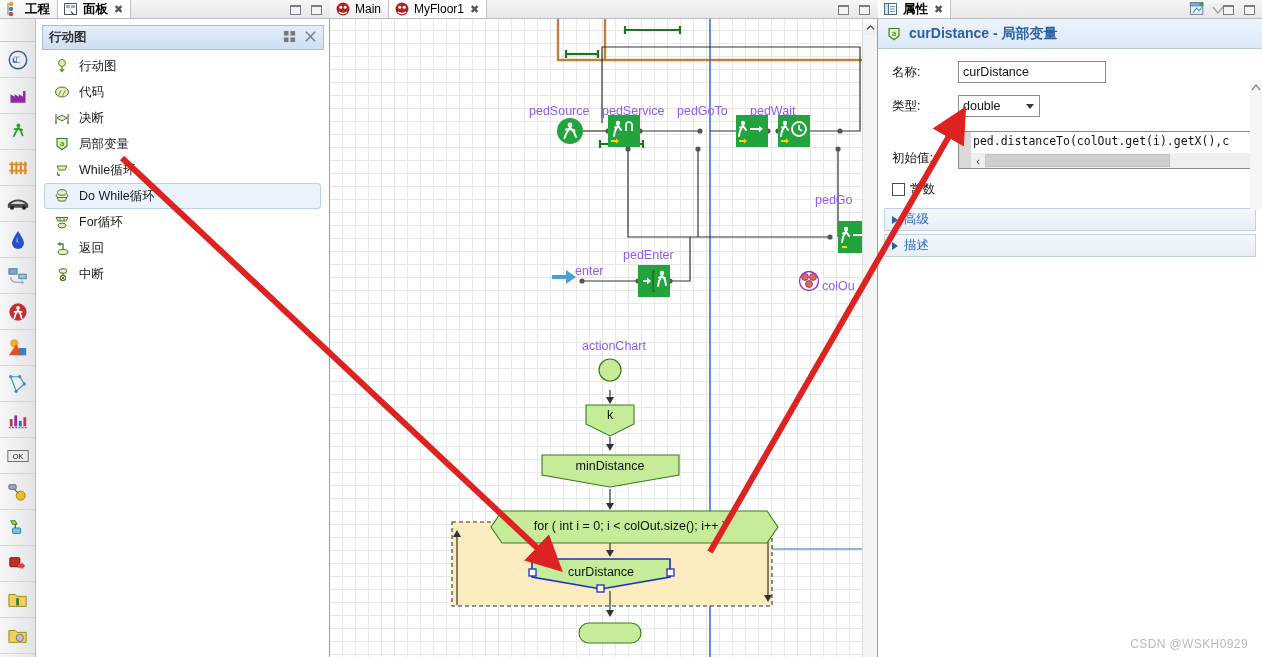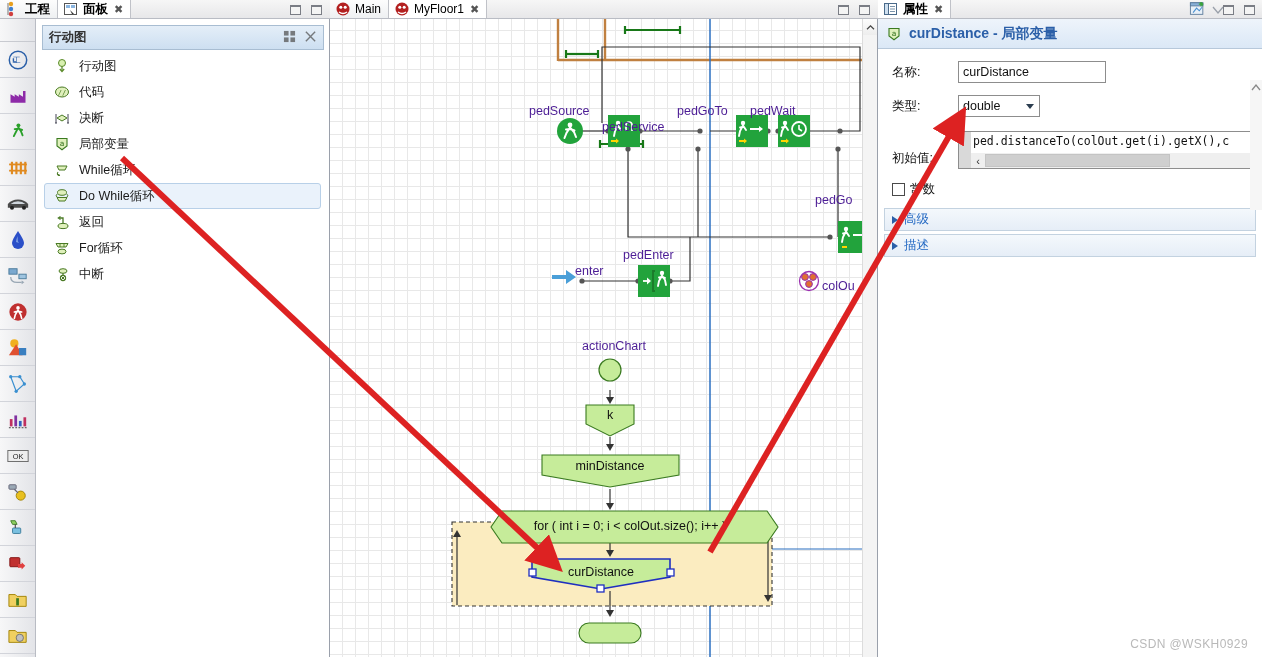--- a/index.html
+++ b/index.html
@@ -159,21 +159,21 @@
     border-left: 1px solid #dcdcdc;
   }
   #vscrollup {
     width: 15px; height: 16px;
     display: flex; align-items: center; justify-content: center;
     background: linear-gradient(to bottom,#fdfdfd,#ededed);
   }
   .canvasLabel {
     position: absolute;
     font-size: 12.5px;
-    color: #4c1d95;
+    color: #8b5cf6;
     white-space: nowrap;
   }
 
   
   #props {
     position: absolute;
     left: 878px; top: 19px;
     width: 384px; height: 638px;
     background: #fff;
   }
@@ -619,34 +619,34 @@
           <ellipse cx="8" cy="4.5" rx="4.5" ry="2.8" fill="#dff0bb" stroke="#4a7a25"></ellipse>
           <path d="M3 9.5 L13 9.5 L11 13 L5 13 Z" fill="#dff0bb" stroke="#4a7a25"></path>
           <path d="M3.2 6 Q1 8 3.2 9.2" stroke="#4a7a25" fill="none" stroke-width="1"></path>
           <path d="M12.8 6 Q15 8 12.8 9.2" stroke="#4a7a25" fill="none" stroke-width="1"></path>
         </svg>
         <span class="lbl">Do While循环</span>
       </div>
 
       <div class="pitem">
         <svg class="picon" viewBox="0 0 16 16">
+          <path d="M2 3.5 L14 3.5 L12 7 L4 7 Z" fill="#dff0bb" stroke="#4a7a25"></path>
+          <path d="M6 3.5 L6 7 M10 3.5 L10 7" stroke="#4a7a25" stroke-width=".9"></path>
+          <ellipse cx="8" cy="11.5" rx="4" ry="2.4" fill="#dff0bb" stroke="#4a7a25"></ellipse>
+        </svg>
+        <span class="lbl">For循环</span>
+      </div>
+
+      <div class="pitem">
+        <svg class="picon" viewBox="0 0 16 16">
           <ellipse cx="9" cy="12" rx="5" ry="2.6" fill="#dff0bb" stroke="#4a7a25"></ellipse>
           <path d="M9 9.5 L9 4 L5 4" stroke="#4a7a25" fill="none" stroke-width="1.3"></path>
           <path d="M6.5 2.5 L4.3 4 L6.5 5.5" stroke="#4a7a25" fill="none" stroke-width="1.2"></path>
         </svg>
         <span class="lbl">返回</span>
-      </div>
-
-      <div class="pitem">
-        <svg class="picon" viewBox="0 0 16 16">
-          <path d="M2 3.5 L14 3.5 L12 7 L4 7 Z" fill="#dff0bb" stroke="#4a7a25"></path>
-          <path d="M6 3.5 L6 7 M10 3.5 L10 7" stroke="#4a7a25" stroke-width=".9"></path>
-          <ellipse cx="8" cy="11.5" rx="4" ry="2.4" fill="#dff0bb" stroke="#4a7a25"></ellipse>
-        </svg>
-        <span class="lbl">For循环</span>
       </div>
 
       <div class="pitem">
         <svg class="picon" viewBox="0 0 16 16">
           <ellipse cx="9" cy="5" rx="4" ry="2.3" fill="#dff0bb" stroke="#4a7a25"></ellipse>
           <path d="M9 7.3 L9 10" stroke="#4a7a25" stroke-width="1.2"></path>
           <circle cx="9" cy="12" r="2.6" fill="none" stroke="#4a7a25" stroke-width="1.1"></circle>
           <path d="M7.2 10.2 L10.8 13.8 M10.8 10.2 L7.2 13.8" stroke="#4a7a25" stroke-width="1"></path>
         </svg>
         <span class="lbl">中断</span>
@@ -810,21 +810,21 @@
 
       <rect x="249" y="604" width="62" height="20" rx="10" fill="#c6ec9a" stroke="#3a7a20" stroke-width="1.1"></rect>
 
       <text x="280" y="400" text-anchor="middle" font-size="12.5" fill="#111" font-family="Liberation Sans, sans-serif">k</text>
       <text x="280" y="451" text-anchor="middle" font-size="12.5" fill="#111" font-family="Liberation Sans, sans-serif">minDistance</text>
       <text x="300" y="511" text-anchor="middle" font-size="12.5" fill="#111" font-family="Liberation Sans, sans-serif">for ( int i = 0; i &lt; colOut.size(); i++ )</text>
       <text x="271" y="557" text-anchor="middle" font-size="12.5" fill="#111" font-family="Liberation Sans, sans-serif">curDistance</text>
     </svg>
 
     <div class="canvasLabel" style="left:199px;top:85px;">pedSource</div>
-    <div class="canvasLabel" style="left:272px;top:101px;">pedService</div>
+    <div class="canvasLabel" style="left:272px;top:85px;">pedService</div>
     <div class="canvasLabel" style="left:347px;top:85px;">pedGoTo</div>
     <div class="canvasLabel" style="left:420px;top:85px;">pedWait</div>
     <div class="canvasLabel" style="left:485px;top:174px;">pedGo</div>
     <div class="canvasLabel" style="left:245px;top:245px;">enter</div>
     <div class="canvasLabel" style="left:293px;top:229px;">pedEnter</div>
     <div class="canvasLabel" style="left:492px;top:260px;">colOu</div>
     <div class="canvasLabel" style="left:252px;top:320px;">actionChart</div>
 
     <div id="vscroll">
       <div id="vscrollup">

